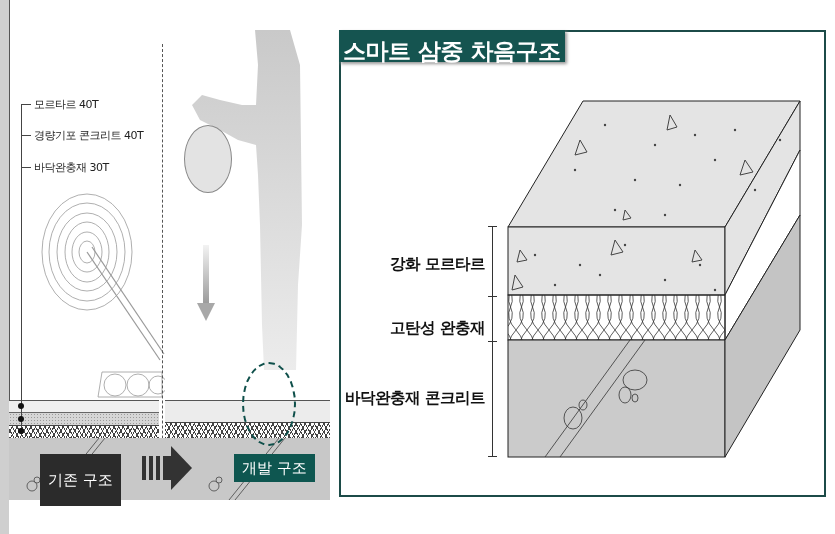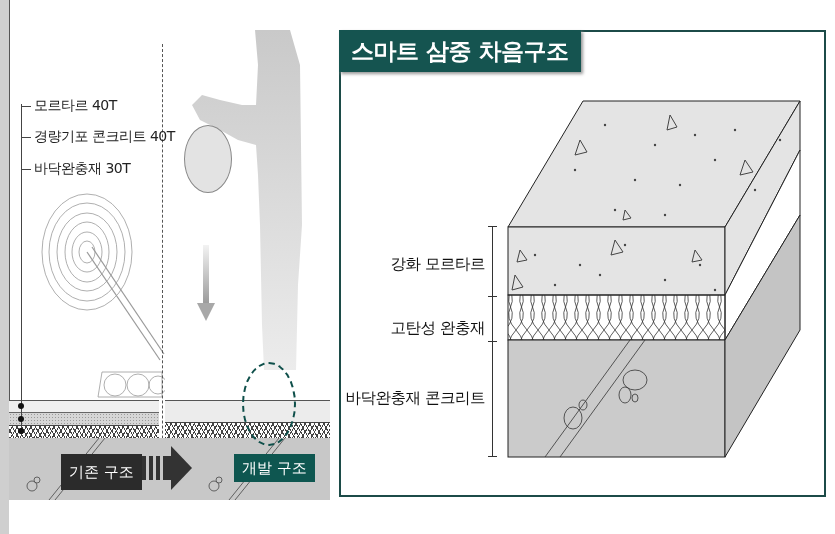--- a/index.html
+++ b/index.html
@@ -15,32 +15,32 @@
   .layer-mortar-old { left: 9px; top: 400px; width: 150px; height: 12px; background: #efefef; border-top: 1px solid #555; }
   .layer-concrete-old { left: 9px; top: 412px; width: 150px; height: 13px; background: #d6d6d6; border-top: 1px solid #666;
     background-image: radial-gradient(#9a9a9a 0.6px, transparent 0.8px); background-size: 3px 3px; }
   .layer-cushion-old { left: 9px; top: 425px; width: 150px; height: 12px; background: #fff; border-top: 1px solid #444; border-bottom: 1px solid #444;
     background-image: repeating-linear-gradient(60deg, #444 0 1px, transparent 1px 4px), repeating-linear-gradient(-60deg, #444 0 1px, transparent 1px 4px); }
   .layer-mortar-new { left: 165px; top: 400px; width: 165px; height: 22px; background: #ececec; border-top: 1px solid #555; }
   .layer-cushion-new { left: 165px; top: 422px; width: 165px; height: 15px; background: #fff; border-top: 1px solid #444; border-bottom: 1px solid #444;
     background-image: repeating-linear-gradient(60deg, #444 0 1px, transparent 1px 4px), repeating-linear-gradient(-60deg, #444 0 1px, transparent 1px 4px); }
   .dash-line { left: 162px; top: 44px; width: 0; height: 490px; border-left: 1.5px dashed #555; }
   .legend-line { left: 21px; top: 104px; width: 0; height: 330px; border-left: 1.5px solid #444; }
-  .legend-item { left: 21px; font-size: 14px; color: #222; display: flex; align-items: center; white-space: nowrap; letter-spacing: -0.5px; }
+  .legend-item { left: 21px; font-size: 11px; color: #222; display: flex; align-items: center; white-space: nowrap; letter-spacing: -0.5px; }
   .legend-item .tick { width: 10px; height: 0; border-top: 1.5px solid #444; margin-right: 3px; }
   .dot { width: 6px; height: 6px; border-radius: 50%; background: #111; left: 18px; }
-  .label-old { left: 61px; top: 454px; height: 28px; background: #2b2b2b; color: #fff; font-size: 15px; padding: 4px 8px; line-height: 28px; }
+  .label-old { left: 40px; top: 454px; height: 28px; background: #2b2b2b; color: #fff; font-size: 15px; padding: 12px 8px; line-height: 28px; }
   .label-new { left: 234px; top: 454px; height: 28px; background: #0e5650; color: #fff; font-size: 15px; padding: 0 8px; line-height: 28px; }
   .big-arrow { left: 142px; top: 446px; }
   .ball { left: 184px; top: 125px; width: 46px; height: 66px; border-radius: 50%; background: #e3e3e3; border: 1.5px solid #888; }
   .focus-ellipse { left: 242px; top: 362px; width: 50px; height: 80px; border-radius: 50%; border: 2.5px dashed #0e4f4a; }
   
   .right-frame { left: 339px; top: 30px; width: 487px; height: 467px; border: 2px solid #1c4b48; box-sizing: border-box; }
-  .title-box { left: 339px; top: 30px; height: 42px; background: #155450; color: #fff; font-size: 23px; line-height: 42px; padding: 0 12px; font-weight: bold; letter-spacing: -0.5px; box-shadow: 2px 2px 3px #999; }
-  .layer-label { font-size: 15.5px; color: #111; text-align: right; width: 140px; left: 345px; font-weight: normal; letter-spacing: -0.5px; }
+  .title-box { left: 339px; top: 30px; height: 32px; background: #155450; color: #fff; font-size: 23px; line-height: 42px; padding: 0 4px; font-weight: bold; letter-spacing: -0.5px; box-shadow: 2px 2px 3px #999; }
+  .layer-label { font-size: 15.5px; color: #111; text-align: right; width: 140px; left: 345px; font-weight: bold; letter-spacing: -0.5px; }
   .bracket { left: 492px; width: 0; border-left: 1.5px solid #333; }
   .bracket-tick { left: 488px; width: 9px; height: 0; border-top: 1.5px solid #333; }
 </style>
 </head>
 <body>
 
 <div class="abs left-strip"></div>
 
 <svg class="abs" style="left:180px;top:25px" width="130" height="345">
   <defs>

